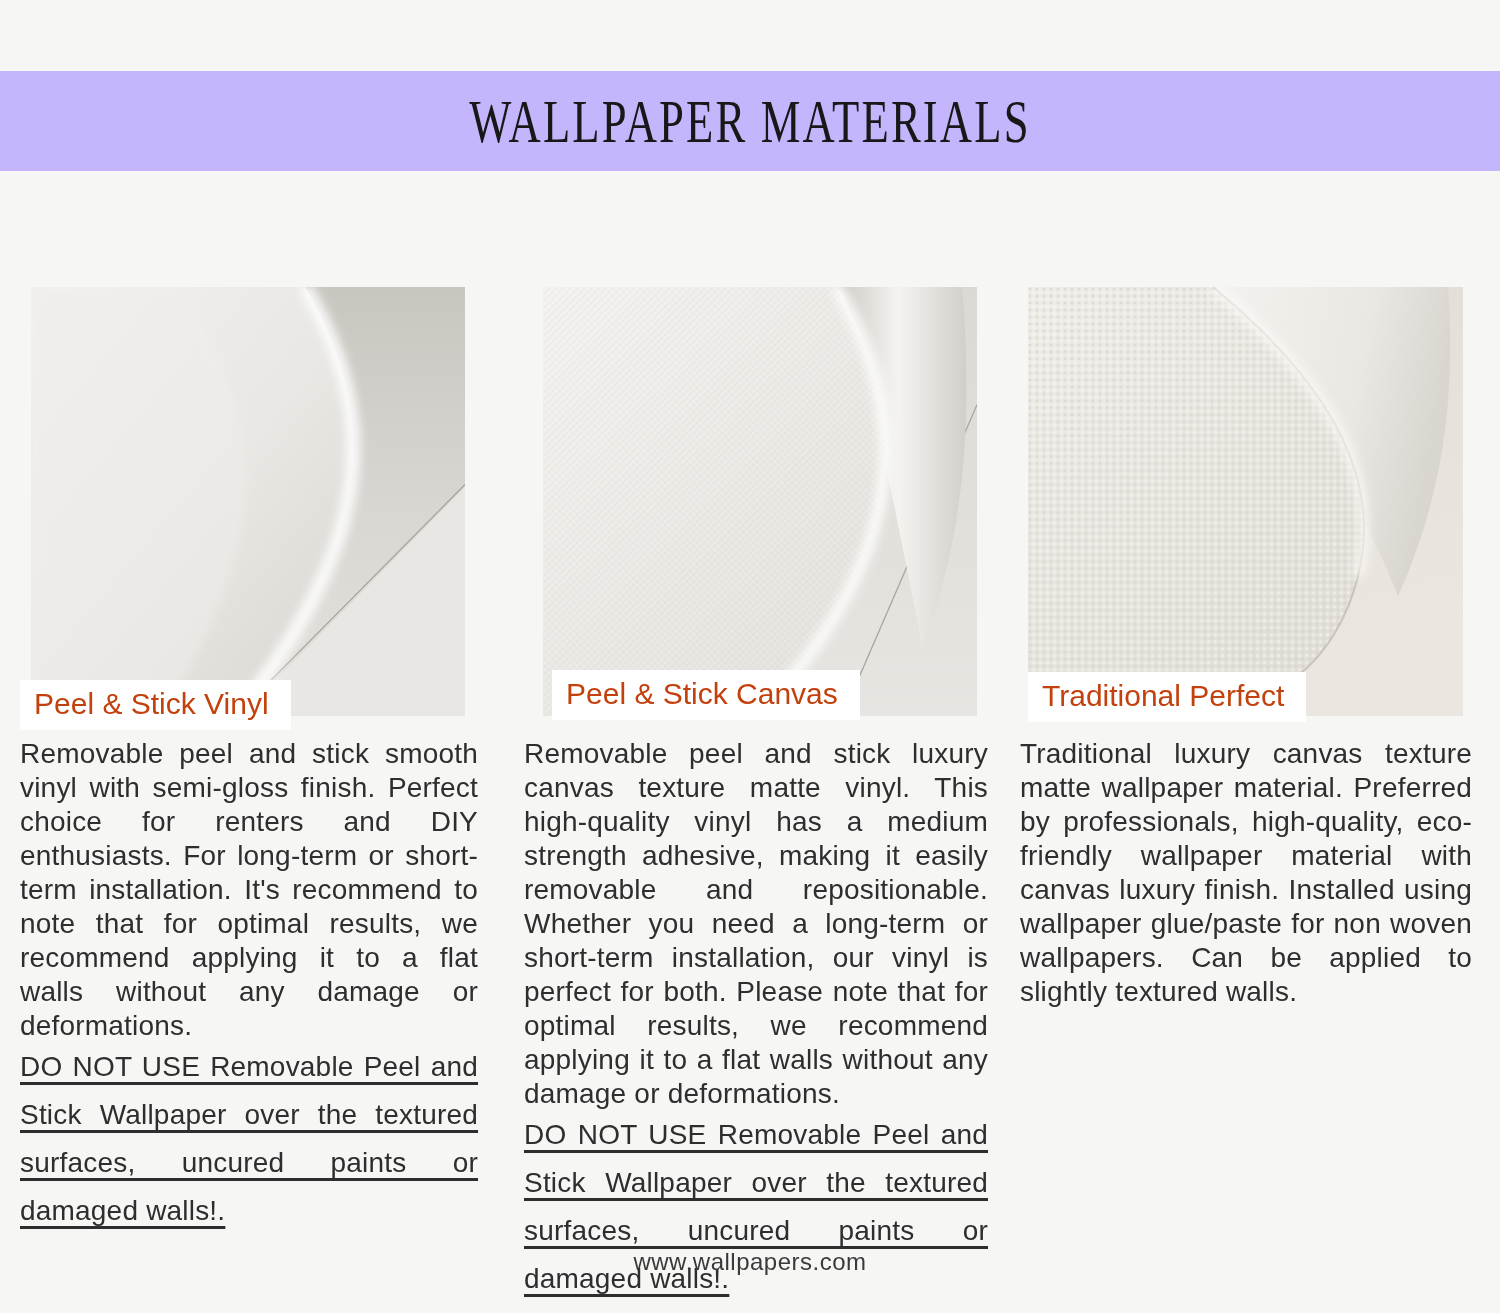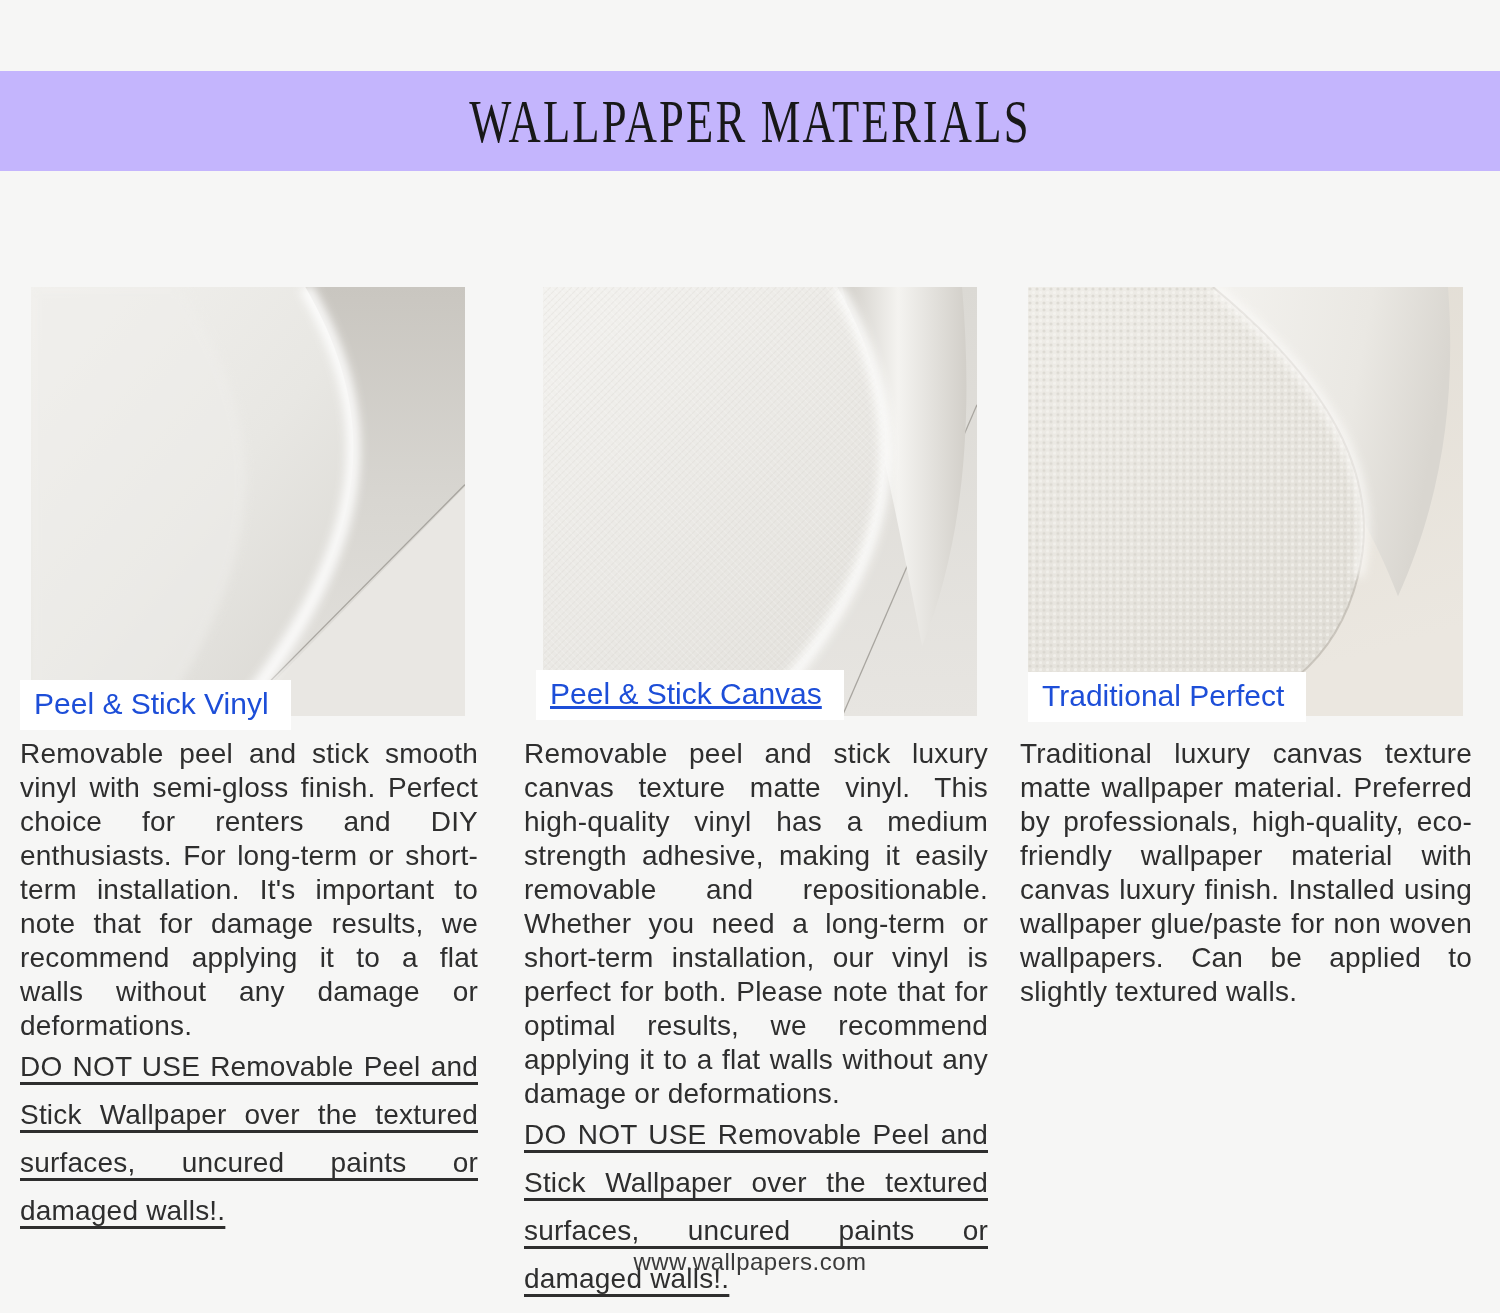--- a/index.html
+++ b/index.html
@@ -18,24 +18,24 @@
   .col-1{left:20px;width:458px;}
   .col-2{left:524px;width:464px;}
   .col-3{left:1020px;width:452px;}
 
   .photo{position:relative;height:429px;}
   .photo svg{display:block;height:429px;}
   .col-1 .photo svg{width:434px;margin-left:11px;}
   .col-2 .photo svg{width:434px;margin-left:19px;}
   .col-3 .photo svg{width:435px;margin-left:8px;}
 
-  .label-box{position:absolute;background:#ffffff;color:#1d4ed8;white-space:nowrap;
+  .label-box{position:absolute;background:#ffffff;color:#c2410c;white-space:nowrap;
              font-size:30px;line-height:1;padding:9px 22px 11px 14px;}
   .col-1 .label-box{left:0;top:393px;}
-  .col-2 .label-box{left:12px;top:383px;text-decoration:underline;}
+  .col-2 .label-box{left:28px;top:383px;}
   .col-3 .label-box{left:8px;top:385px;}
 
   .desc{margin:21px 0 0 0;font-size:28px;line-height:34px;color:#2e2e2e;
         text-align:justify;letter-spacing:0.2px;}
   .warn{margin:0;font-size:28px;line-height:48px;color:#2e2e2e;text-align:justify;
         letter-spacing:0.2px;}
   .warn span{text-decoration:underline;text-decoration-thickness:2.5px;text-underline-offset:6px;}
 
   .footer{position:absolute;left:0;right:0;top:1248px;text-align:center;
           font-size:24px;color:#3a3a3a;letter-spacing:0.5px;}
@@ -69,21 +69,21 @@
         </defs>
         <rect width="435" height="430" fill="url(#g1wall)"></rect>
         <path d="M210,430 L435,200 L435,430 Z" fill="#e9e7e3"></path>
         <line x1="205" y1="430" x2="435" y2="198" stroke="#a8a59f" stroke-width="1.3"></line>
         <path d="M0,0 H275 C350,130 345,255 205,430 H0 Z" fill="url(#g1sheet)"></path>
         <path d="M275,0 C350,130 345,255 205,430" fill="none" stroke="#ffffff" stroke-width="14" opacity="0.85" filter="url(#b1)"></path>
         <path d="M0,0 H150 C240,140 240,260 130,430 H0 Z" fill="#efeeeb" opacity="0.55" filter="url(#b1)"></path>
       </svg>
       <div class="label-box">Peel &amp; Stick Vinyl</div>
     </div>
-    <p class="desc">Removable peel and stick smooth vinyl with semi-gloss finish. Perfect choice for renters and DIY enthusiasts. For long-term or short-term installation. It's important to note that for damage results, we recommend applying it to a flat walls without any damage or deformations.</p>
+    <p class="desc">Removable peel and stick smooth vinyl with semi-gloss finish. Perfect choice for renters and DIY enthusiasts. For long-term or short-term installation. It's recommend to note that for optimal results, we recommend applying it to a flat walls without any damage or deformations.</p>
     <p class="warn"><span>DO NOT USE Removable Peel and Stick Wallpaper over the textured surfaces, uncured paints or damaged walls!.</span></p>
   </div>
 
   <div class="col col-2">
     <div class="photo">
       <svg viewBox="0 0 435 430" preserveAspectRatio="none">
         <defs>
           <linearGradient id="g2wall" x1="0" y1="0" x2="0" y2="1">
             <stop offset="0" stop-color="#dbd9d4"></stop>
               <stop offset="1" stop-color="#e7e5e1"></stop>

